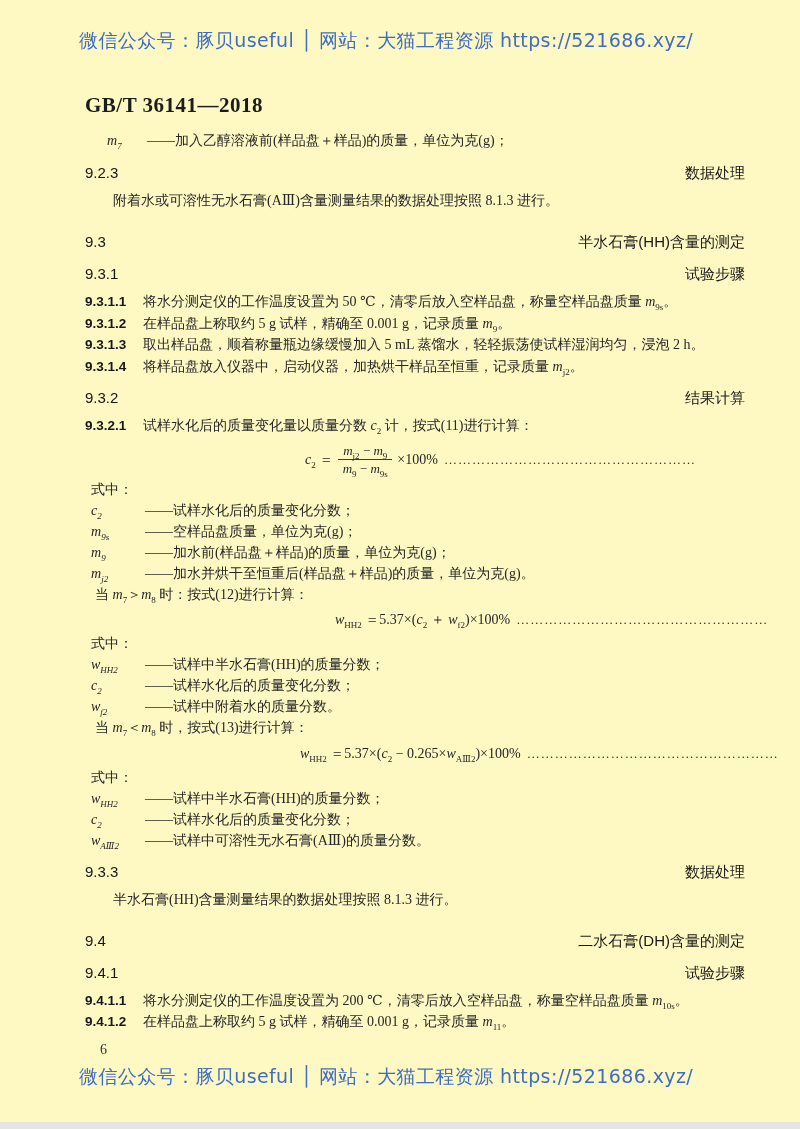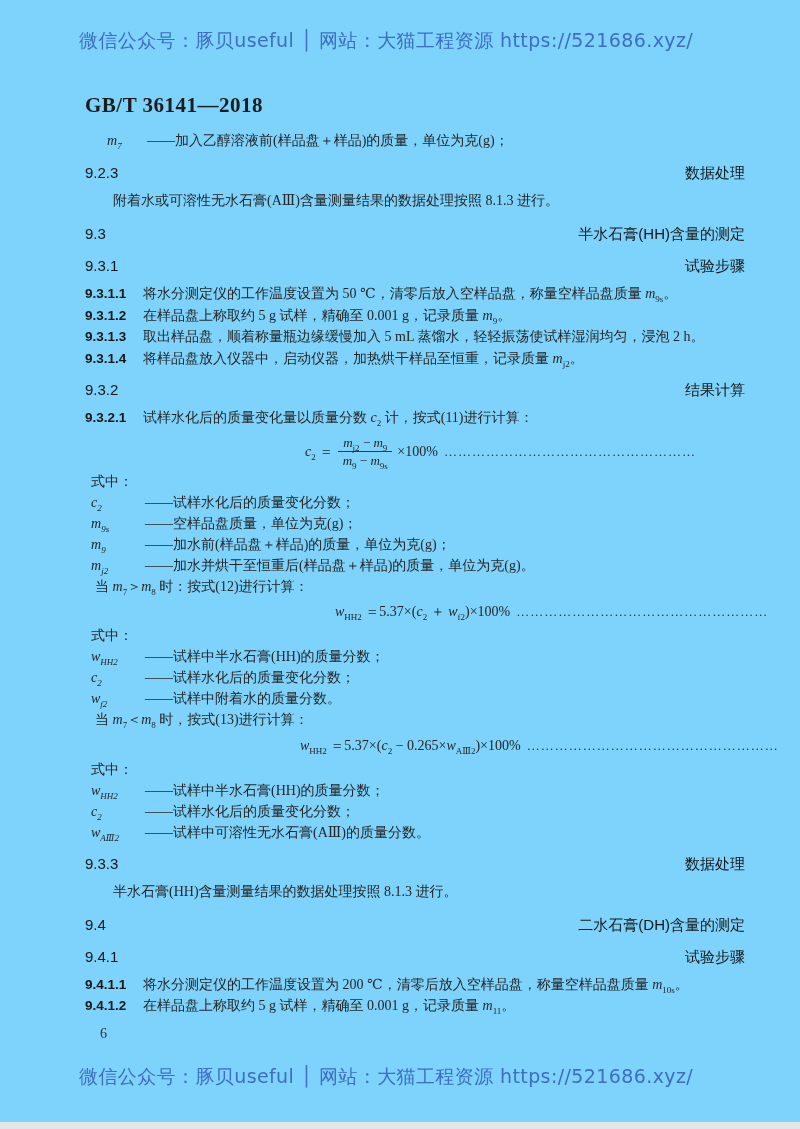--- a/index.html
+++ b/index.html
@@ -4,21 +4,21 @@
 <style>
   html,body{margin:0;padding:0;}
   body{
     width:800px;height:1129px;
     background:#fdfdfc;
     font-family:"Liberation Serif","DejaVu Serif",serif;
     color:#262626;
     position:relative;
     overflow:hidden;
   }
-  .sheet{position:absolute;inset:0;background:#7dd3fc;}
+  .sheet{position:absolute;inset:0;background:#fef9c3;}
   .watermark{
     position:absolute;left:79px;width:700px;
     font-family:"DejaVu Sans","Liberation Sans",sans-serif;
     font-size:19px;color:#3e6dc2;letter-spacing:0.4px;white-space:nowrap;
   }
   .watermark.top{top:28px;}
   .watermark.bottom{top:1064px;}
   .content{
     position:absolute;left:85px;top:95px;width:660px;
     font-size:14px;line-height:21px;
@@ -33,21 +33,21 @@
   .def-list.intro .sym{width:40px;flex:none;font-style:italic;}
   .def-text{white-space:nowrap;}
   sub{font-size:9px;line-height:0;}
   
   .h2,.h3{
     font-family:"Liberation Sans","DejaVu Sans",sans-serif;
     font-weight:normal;font-size:15px;color:#161616;
     margin:10px 0 6px 0;line-height:22px;display:flex;justify-content:space-between;
   }
   .h2 .hnum,.h3 .hnum{margin-right:16px;}
-  .h2{margin-top:12px;}
+  .h2{margin-top:20px;}
   
   .para{margin:6px 0 6px 0;text-indent:2em;line-height:21px;}
   
   .clause{display:flex;align-items:baseline;line-height:21.5px;}
   .cnum{
     font-family:"Liberation Sans","DejaVu Sans",sans-serif;
     font-weight:bold;font-size:13.5px;flex:none;width:58px;color:#161616;
   }
   .clause.wide .cnum{width:62px;}
   .ctext{white-space:nowrap;}

